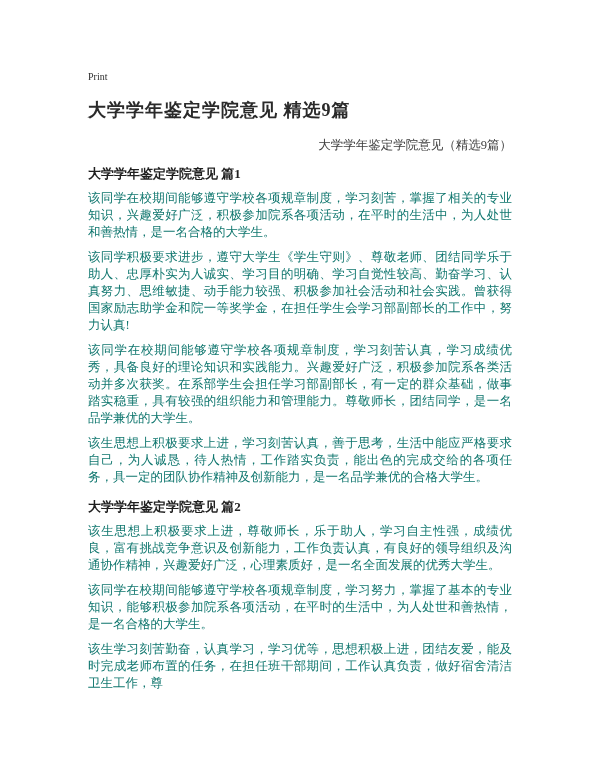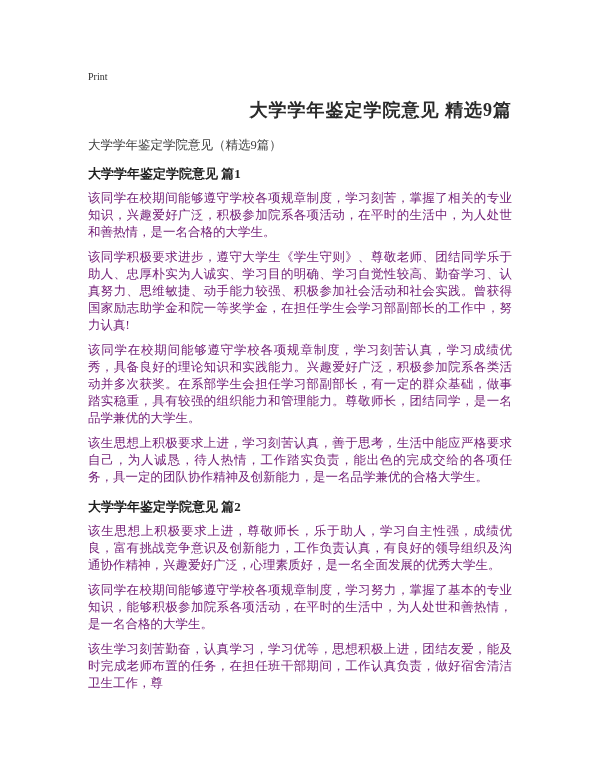--- a/index.html
+++ b/index.html
@@ -26,44 +26,45 @@
     line-height: 15px;
     color: #2e2e2e;
     display: inline-block;
     cursor: pointer;
   }
   .doc-title {
     margin: 14px 0 0 0;
     font-size: 18px;
     line-height: 24px;
     font-weight: 700;
-    text-align: right;
+    text-align: left;
     color: #2a2a2a;
     letter-spacing: 1px;
   }
   .doc-subtitle {
     margin: 15px 0 0 0;
     font-size: 12.5px;
     line-height: 16px;
     color: #3d3d3d;
+    text-align: right;
   }
   .section-heading {
     margin: 12px 0 0 0;
     font-size: 13px;
     line-height: 17px;
     font-weight: 700;
     color: #1f1f1f;
   }
   .body-para {
     margin: 8px 0 0 0;
     font-size: 12.5px;
     line-height: 17px;
     text-align: justify;
     text-justify: inter-ideograph;
-    color: #701a75;
+    color: #0f766e;
   }
 </style>
 </head>
 <body>
 
 <div class="page">
   <div class="content">
 
     <span class="print-link">Print</span>
 

